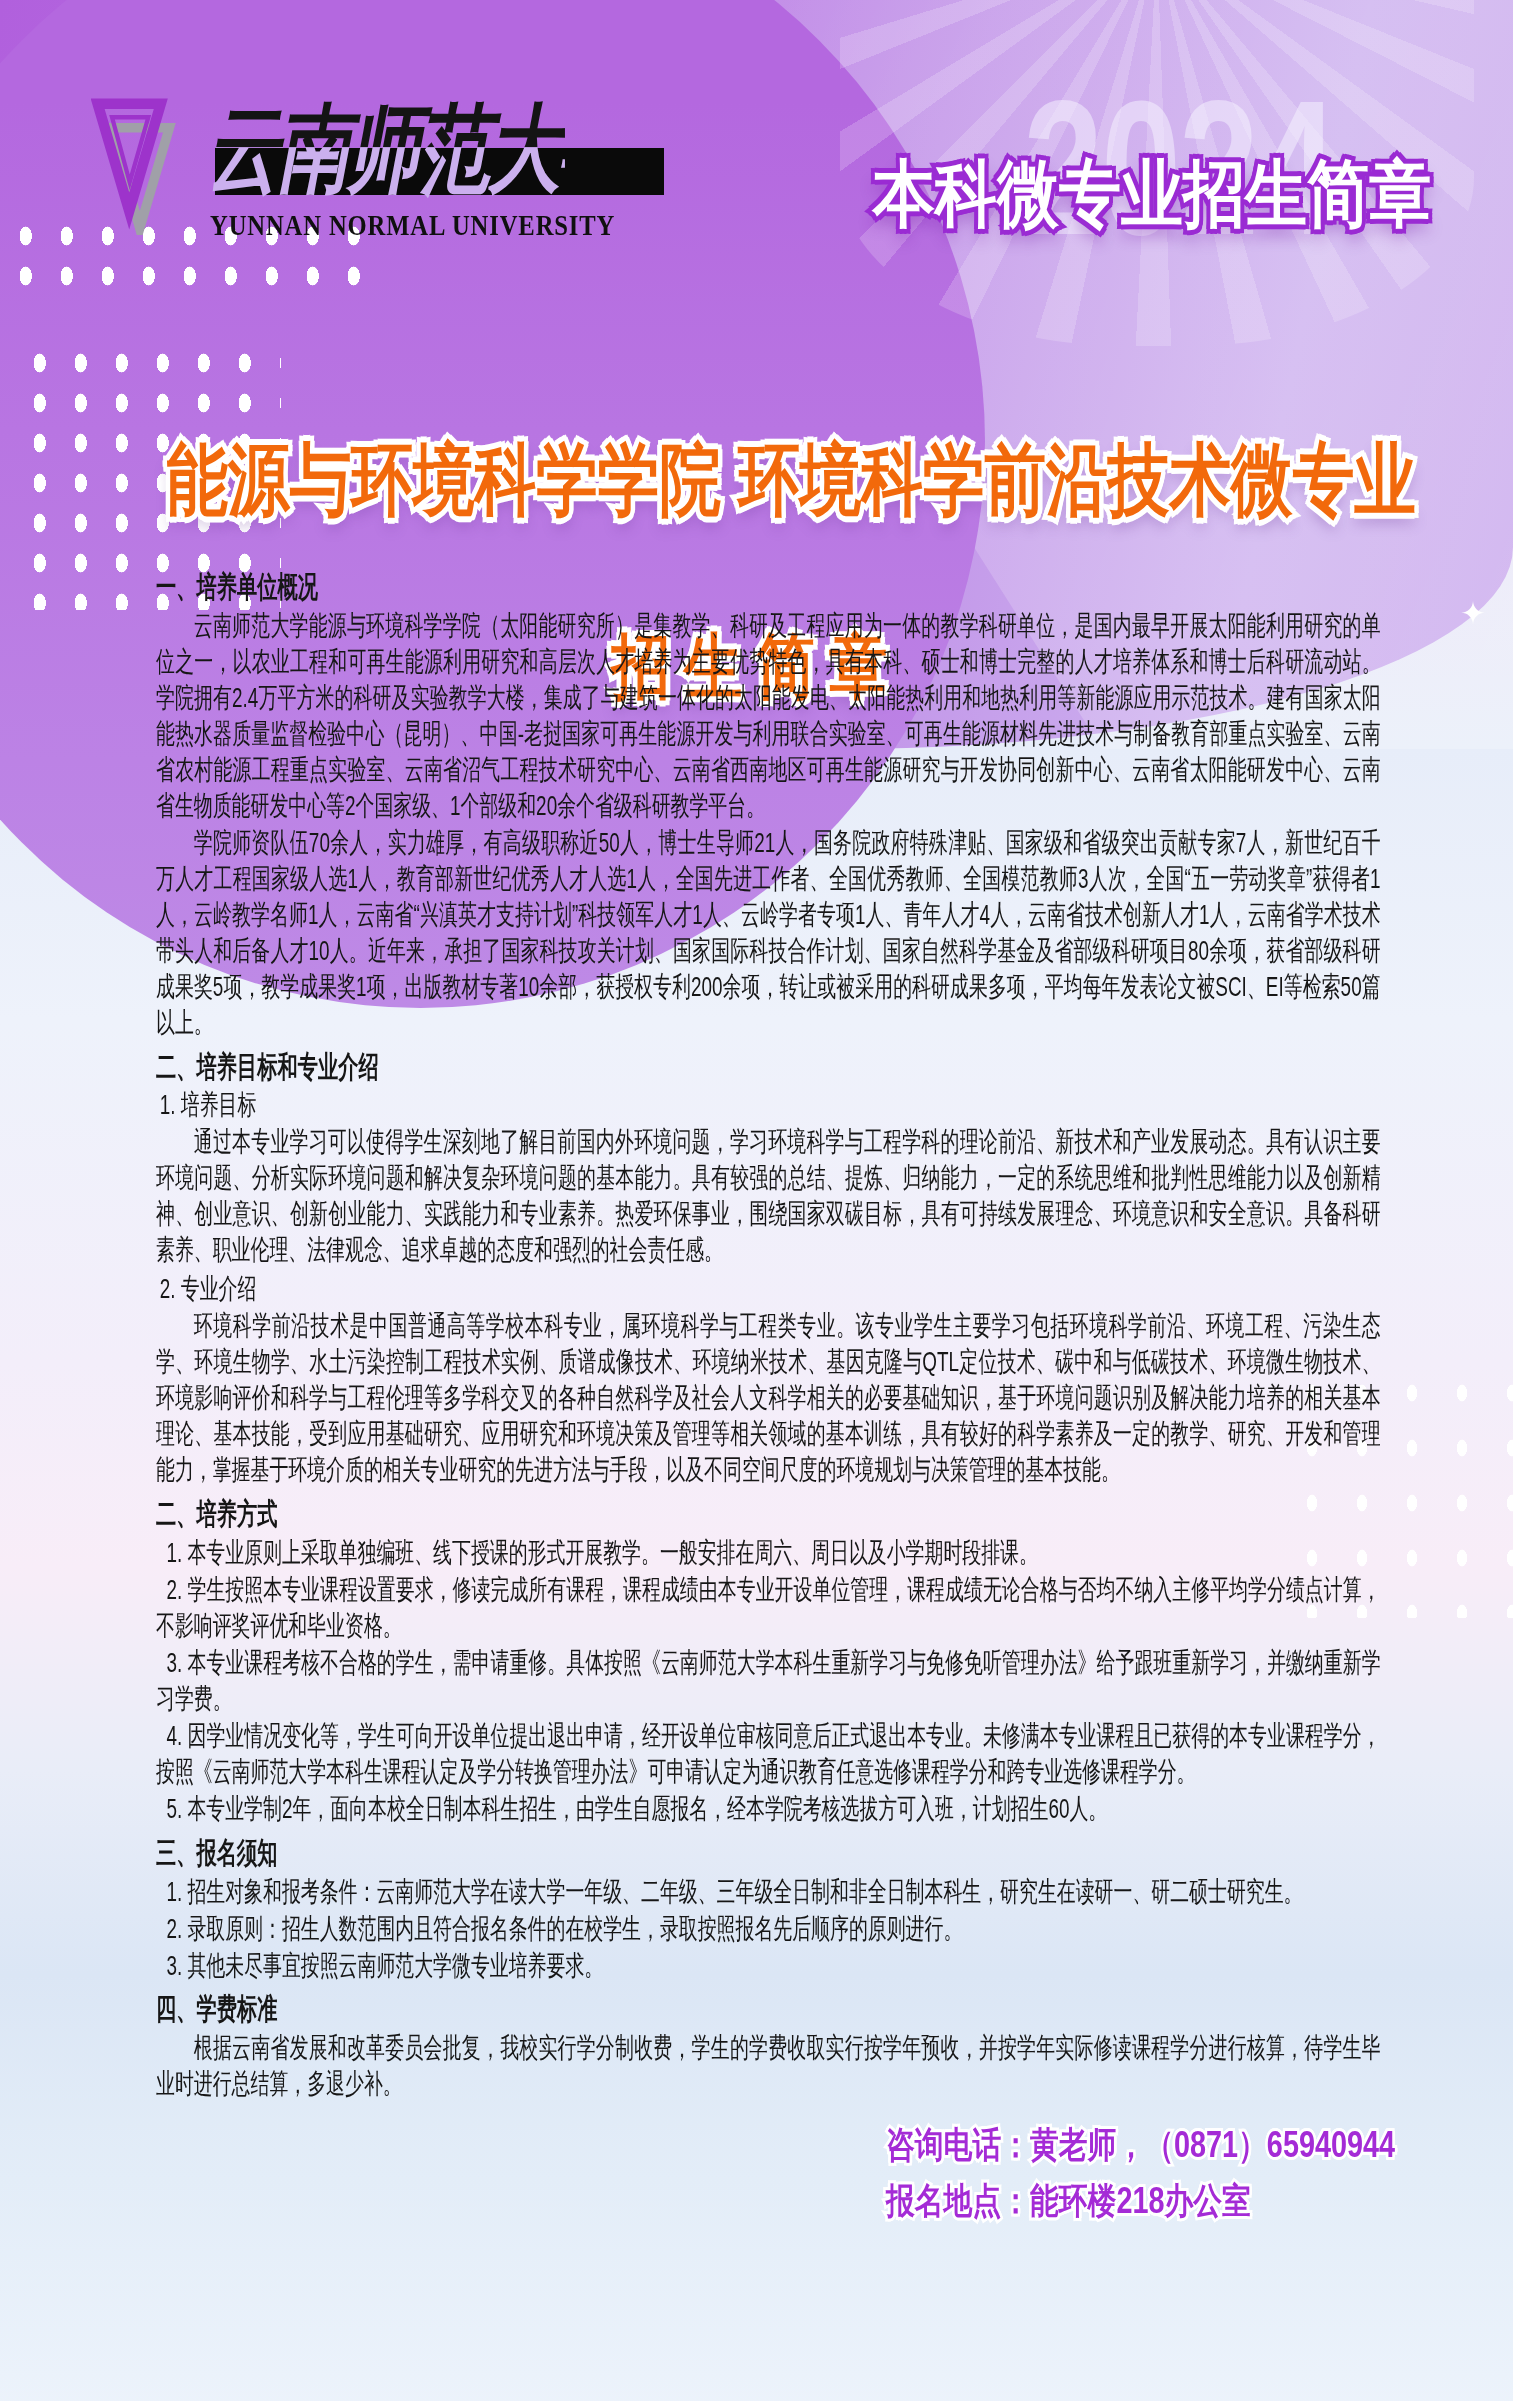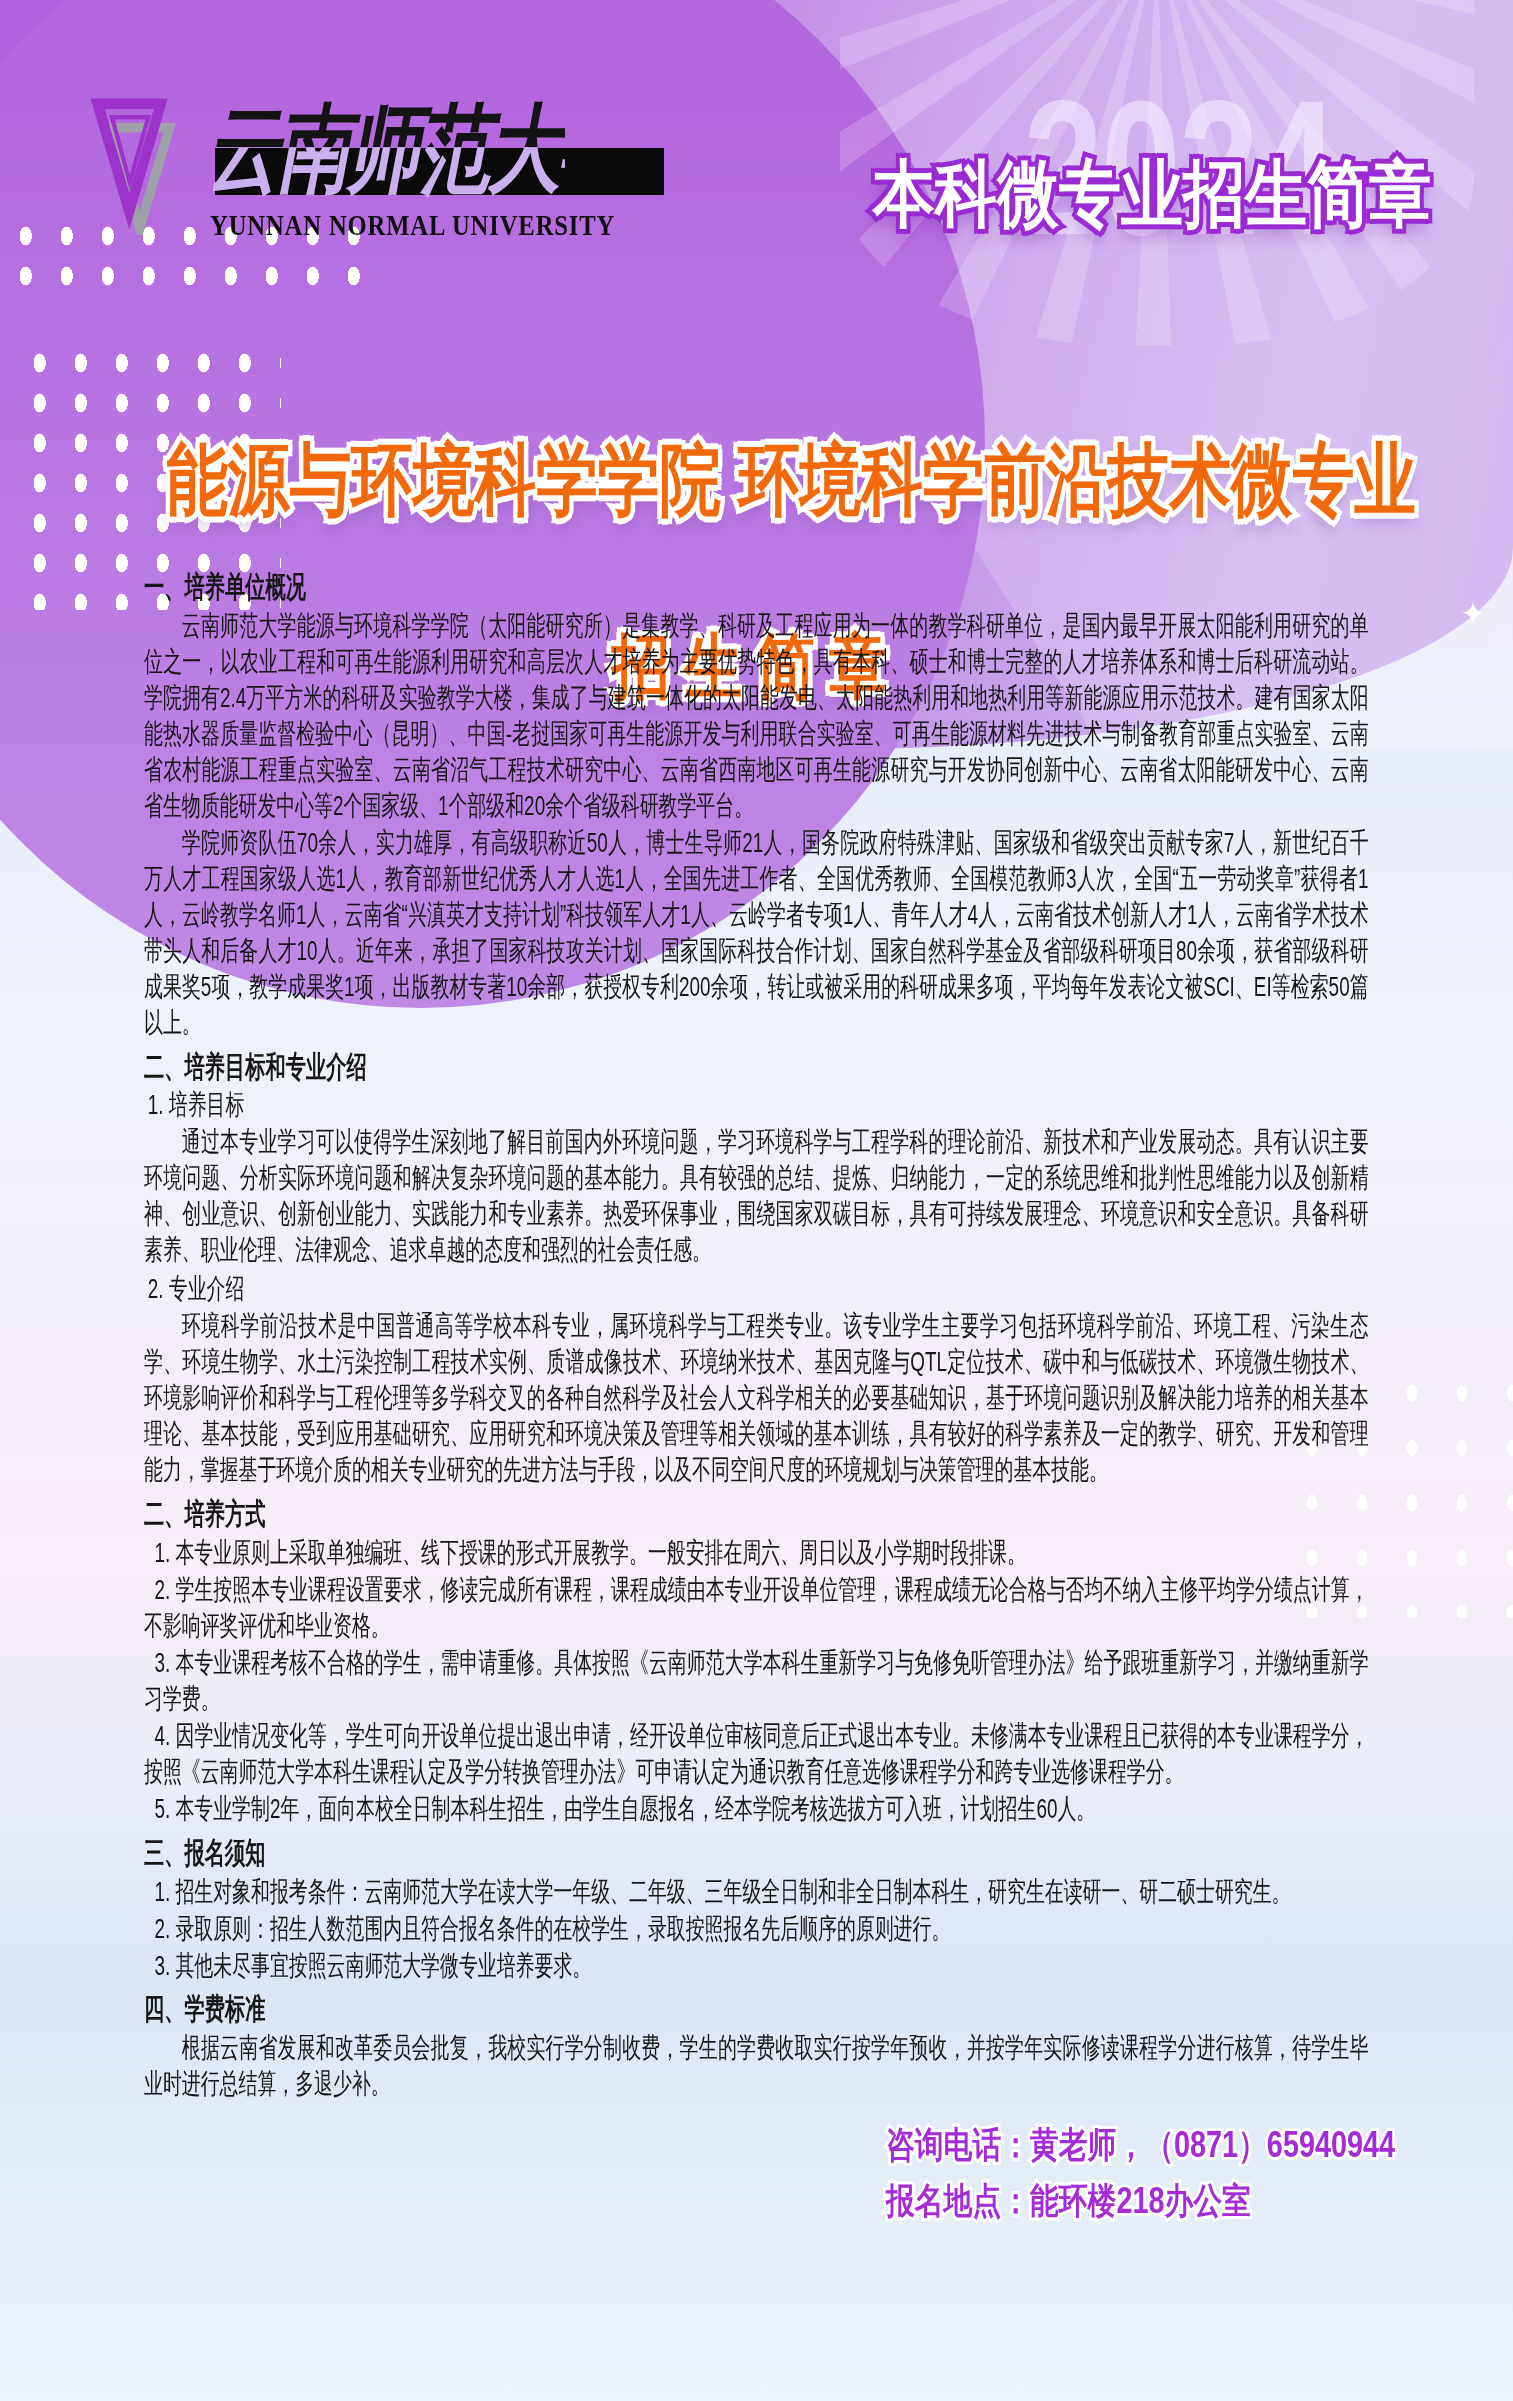--- a/index.html
+++ b/index.html
@@ -62,21 +62,21 @@
   .ptitle-main{font-size:79px;line-height:89px;transform:scaleX(.78);transform-origin:50% 50%;}
   .ptitle-sub{font-size:71px;line-height:82px;letter-spacing:17.3px;transform:scaleX(.82);transform-origin:50% 50%;}
   .ptitle::before{-webkit-text-stroke:9.6px #ffffff;
     text-shadow:5.8px 0 0 #fff,-5.8px 0 0 #fff,0 5.8px 0 #fff,0 -5.8px 0 #fff,
       4.3px 4.3px 0 #fff,-4.3px 4.3px 0 #fff,4.3px -4.3px 0 #fff,-4.3px -4.3px 0 #fff,
       0 9.6px 14.4px rgba(103,52,150,.35);}
   .t1-main{left:0;top:358px;} .t1-sub{left:0;top:460px;}
   
   .sec{color:#161616;}
   .sec .squeeze{width:148.1%;transform:scaleX(.675);transform-origin:0 0;text-align:justify;}
-  .sec1{left:144px;top:569px;width:1225px;font-size:28px;line-height:36px;}
+  .sec1{left:156px;top:569px;width:1225px;font-size:28px;line-height:36px;}
   .sec .h{font-weight:700;font-size:30px;margin:7.7px 0 2.9px;text-indent:0;}
   .sec .h:first-child{margin-top:0;}
   .sec .sub{margin:2.9px 0 1px;text-indent:0.2em;}
   .sec p{margin:0 0 1px;}
   .sec .p{text-indent:2em;}
   .sec .item{text-indent:0.55em;}
   
   .contact{font-weight:700;font-size:36px;line-height:40px;color:#a42bd6;white-space:nowrap;}
   .contact .line{position:relative;z-index:0;transform:scaleX(.8);transform-origin:0 0;margin-bottom:16.3px;}
   .contact .line::before{content:attr(data-text);position:absolute;left:0;top:0;z-index:-1;

